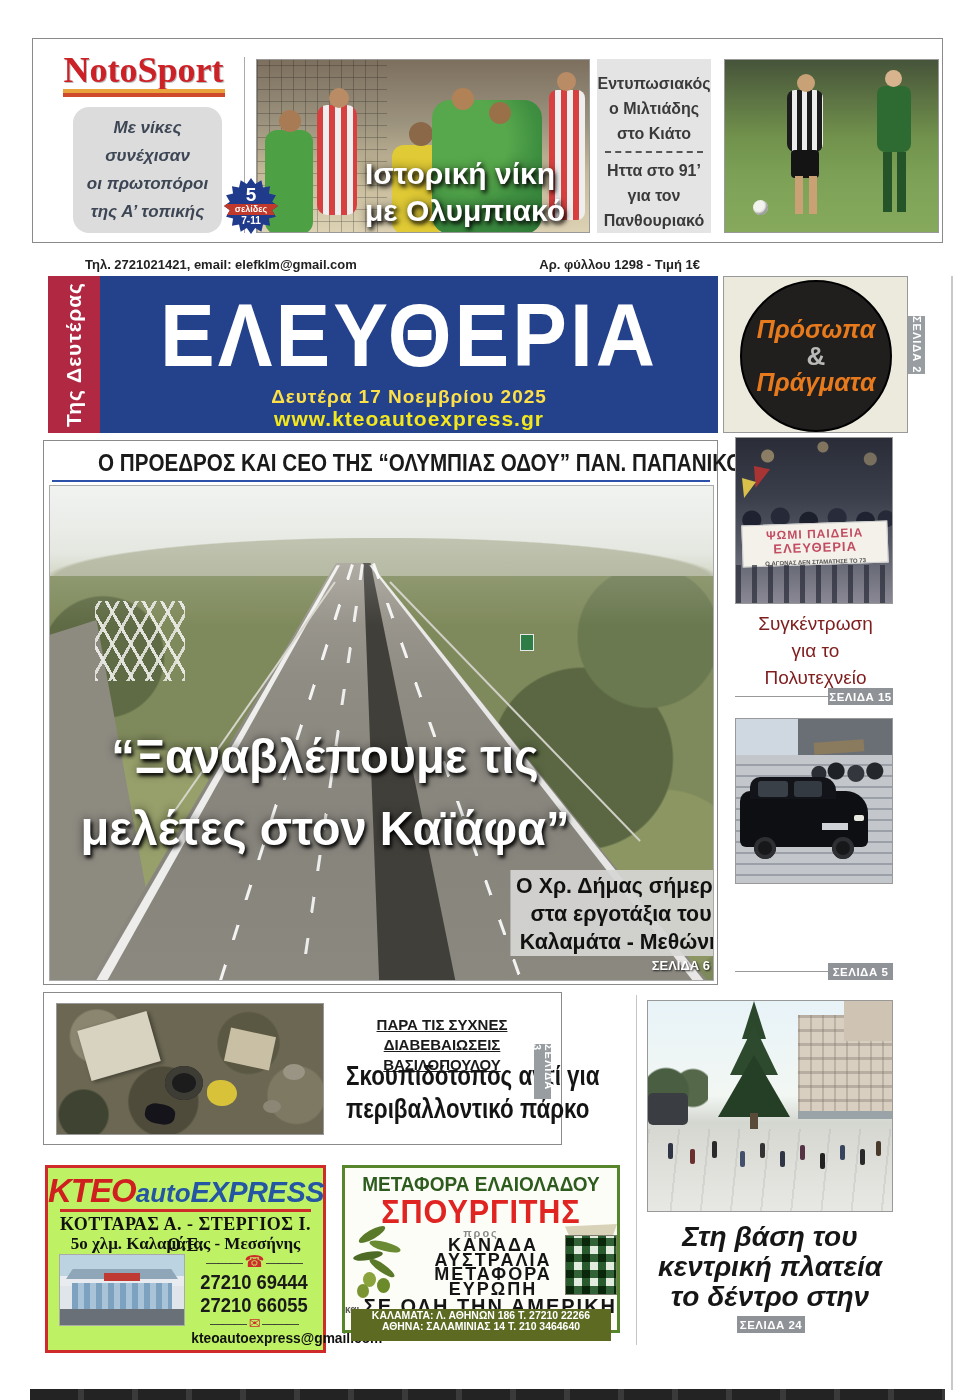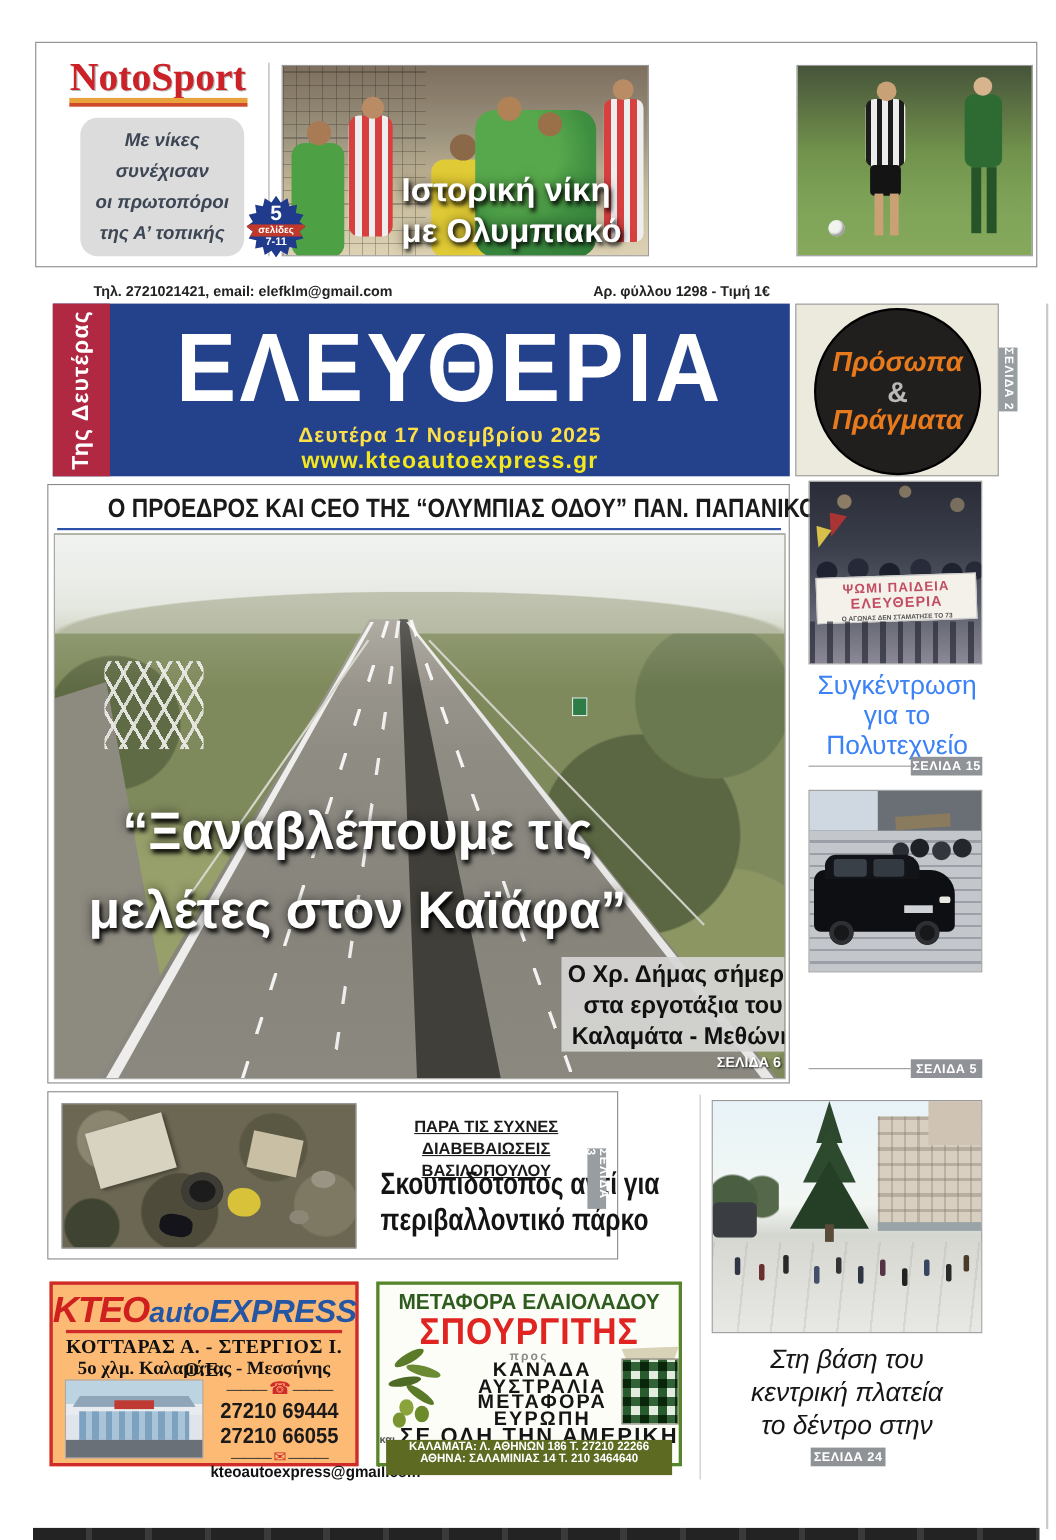--- a/index.html
+++ b/index.html
@@ -9,22 +9,22 @@
   .bdr{border:1px solid #999;box-sizing:border-box;}
   .txc{text-align:center;}
   .photo{overflow:hidden;background:#ccc;}
   .badge{background:#8f9296;color:#fff;font-weight:bold;font-size:11.5px;
          display:flex;align-items:center;justify-content:center;letter-spacing:.5px;}
   .vtab{background:#989da1;color:#fff;font-weight:bold;font-size:11px;writing-mode:vertical-rl;
         display:flex;align-items:center;justify-content:center;letter-spacing:1px;}
   .rule{background:#999;height:1px;}
   .shadowtxt{color:#fff;font-weight:800;
              text-shadow:2px 3px 4px rgba(0,0,0,.95),0 0 10px rgba(0,0,0,.55);}
-  .cap{color:#3b82f6;text-align:center;font-size:24px;line-height:27px;}
-  .itcap{color:#161616;text-align:center;font-style:italic;font-weight:400;font-size:24px;line-height:30px;}
+  .cap{color:#7f1d1d;text-align:center;font-size:19px;line-height:27px;}
+  .itcap{color:#161616;text-align:center;font-style:italic;font-weight:700;font-size:28px;line-height:30px;}
   .kick{font-weight:700;color:#1a1a1a;}
   .dashline{border-top:2px dashed #555;}
   .star{clip-path:polygon(100% 50%,89.2% 57.8%,96.2% 69.2%,83.2% 72.2%,85.4% 85.4%,72.2% 83.2%,
         69.2% 96.2%,57.8% 89.2%,50% 100%,42.2% 89.2%,30.9% 96.2%,27.8% 83.2%,14.7% 85.4%,
         16.8% 72.2%,3.8% 69.2%,10.8% 57.8%,0% 50%,10.8% 42.2%,3.8% 30.9%,16.8% 27.8%,
         14.7% 14.7%,27.8% 16.8%,30.9% 3.8%,42.2% 10.8%,50% 0%,57.8% 10.8%,69.2% 3.8%,
         72.2% 16.8%,85.4% 14.7%,83.2% 27.8%,96.2% 30.9%,89.2% 42.2%);}
   .serif{font-family:"Liberation Serif","DejaVu Serif",serif;}
 </style>
 </head>
@@ -69,20 +69,29 @@
         <div>με Ολυμπιακό</div>
       </div>
     </div>
 
     <div class="abs star" style="left:191px;top:139px;width:54px;height:56px;background:#203a8c;color:#fff;text-align:center;">
       <div style="font-size:19px;font-weight:900;line-height:19px;margin-top:7px;">5</div>
       <div style="font-size:9px;font-weight:bold;background:#c0392b;line-height:11px;">σελίδες</div>
       <div style="font-size:10px;font-weight:bold;line-height:12px;">7-11</div>
     </div>
 
+    <div class="abs" style="left:564px;top:20px;width:114px;height:174px;background:#e4e4e4;color:#3a3a3a;font-weight:700;font-size:16px;line-height:25px;text-align:center;padding-top:12px;box-sizing:border-box;">
+      <div>Εντυπωσιακός</div>
+      <div>ο Μιλτιάδης</div>
+      <div>στο Κιάτο</div>
+      <div class="dashline" style="margin:5px 8px;"></div>
+      <div>Ηττα στο 91’</div>
+      <div>για τον</div>
+      <div>Πανθουριακό</div>
+    </div>
 
     <div class="abs photo bdr" style="left:691px;top:20px;width:215px;height:174px;background:linear-gradient(180deg,#46543a 0%,#5c7243 22%,#71924c 45%,#7da257 70%,#86a95c 100%);">
       <div class="abs" style="left:62px;top:30px;width:36px;height:62px;border-radius:8px;
            background:repeating-linear-gradient(90deg,#1c1c1c 0 5px,#ececec 5px 10px);"></div>
       <div class="abs" style="left:72px;top:14px;width:18px;height:18px;border-radius:50%;background:#c9a177;"></div>
       <div class="abs" style="left:66px;top:90px;width:28px;height:28px;background:#141414;border-radius:4px;"></div>
       <div class="abs" style="left:70px;top:116px;width:8px;height:38px;background:#caa075;"></div>
       <div class="abs" style="left:84px;top:116px;width:8px;height:38px;background:#caa075;"></div>
       <div class="abs" style="left:152px;top:26px;width:34px;height:66px;border-radius:8px;background:#2e6b33;"></div>
       <div class="abs" style="left:160px;top:10px;width:17px;height:17px;border-radius:50%;background:#d7b48e;"></div>
@@ -279,21 +288,21 @@
     <div class="abs" style="left:212px;top:148px;width:5px;height:16px;background:#2a2a2a;border-radius:2px;"></div>
     <div class="abs" style="left:228px;top:140px;width:5px;height:15px;background:#4a3a2a;border-radius:2px;"></div>
   </div>
   <div class="abs itcap" style="left:635px;top:1222px;width:270px;">
     <div>Στη βάση του</div>
     <div>κεντρική πλατεία</div>
     <div>το δέντρο στην</div>
   </div>
   <div class="abs badge" style="left:737px;top:1316px;width:68px;height:17px;">ΣΕΛΙΔΑ 24</div>
 
-  <div class="abs" style="left:45px;top:1165px;width:281px;height:168px;border:3px solid #cf2b2b;box-sizing:border-box;background:#fdba74;">
+  <div class="abs" style="left:45px;top:1165px;width:281px;height:188px;border:3px solid #cf2b2b;box-sizing:border-box;background:#bef264;">
     <div class="abs txc" style="left:0;top:4px;width:275px;white-space:nowrap;">
       <span style="font-size:33px;font-weight:900;font-style:italic;color:#d01f1f;letter-spacing:-1px;">KTEO</span><span style="font-size:26px;font-weight:700;font-style:italic;color:#2456a4;">auto</span><span style="font-size:29px;font-weight:800;font-style:italic;color:#2456a4;letter-spacing:-0.5px;">EXPRESS</span>
     </div>
     <div class="abs" style="left:12px;top:41px;width:251px;height:3px;background:#cf2b2b;"></div>
     <div class="abs txc serif" style="left:0;top:46px;width:275px;font-size:18px;font-weight:bold;color:#111;letter-spacing:.5px;">ΚΟΤΤΑΡΑΣ Α. - ΣΤΕΡΓΙΟΣ Ι. Ο.Ε.</div>
     <div class="abs txc serif" style="left:0;top:66px;width:275px;font-size:17px;font-weight:bold;color:#111;">5ο χλμ. Καλαμάτας - Μεσσήνης</div>
     <div class="abs photo" style="left:11px;top:86px;width:126px;height:72px;background:linear-gradient(180deg,#bcd3e2 0 30%,#e8ecf0 30% 45%,#dfe5ea 45% 100%);border:1px solid #aaa;box-sizing:border-box;">
       <div class="abs" style="left:6px;top:14px;width:112px;height:10px;background:#8fa6b8;clip-path:polygon(0 100%,6% 0,94% 0,100% 100%);"></div>
       <div class="abs" style="left:44px;top:18px;width:36px;height:8px;background:#c03a34;"></div>
       <div class="abs" style="left:12px;top:28px;width:100px;height:26px;background:repeating-linear-gradient(90deg,#7da2c0 0 6px,#a9c4d8 6px 12px);"></div>

